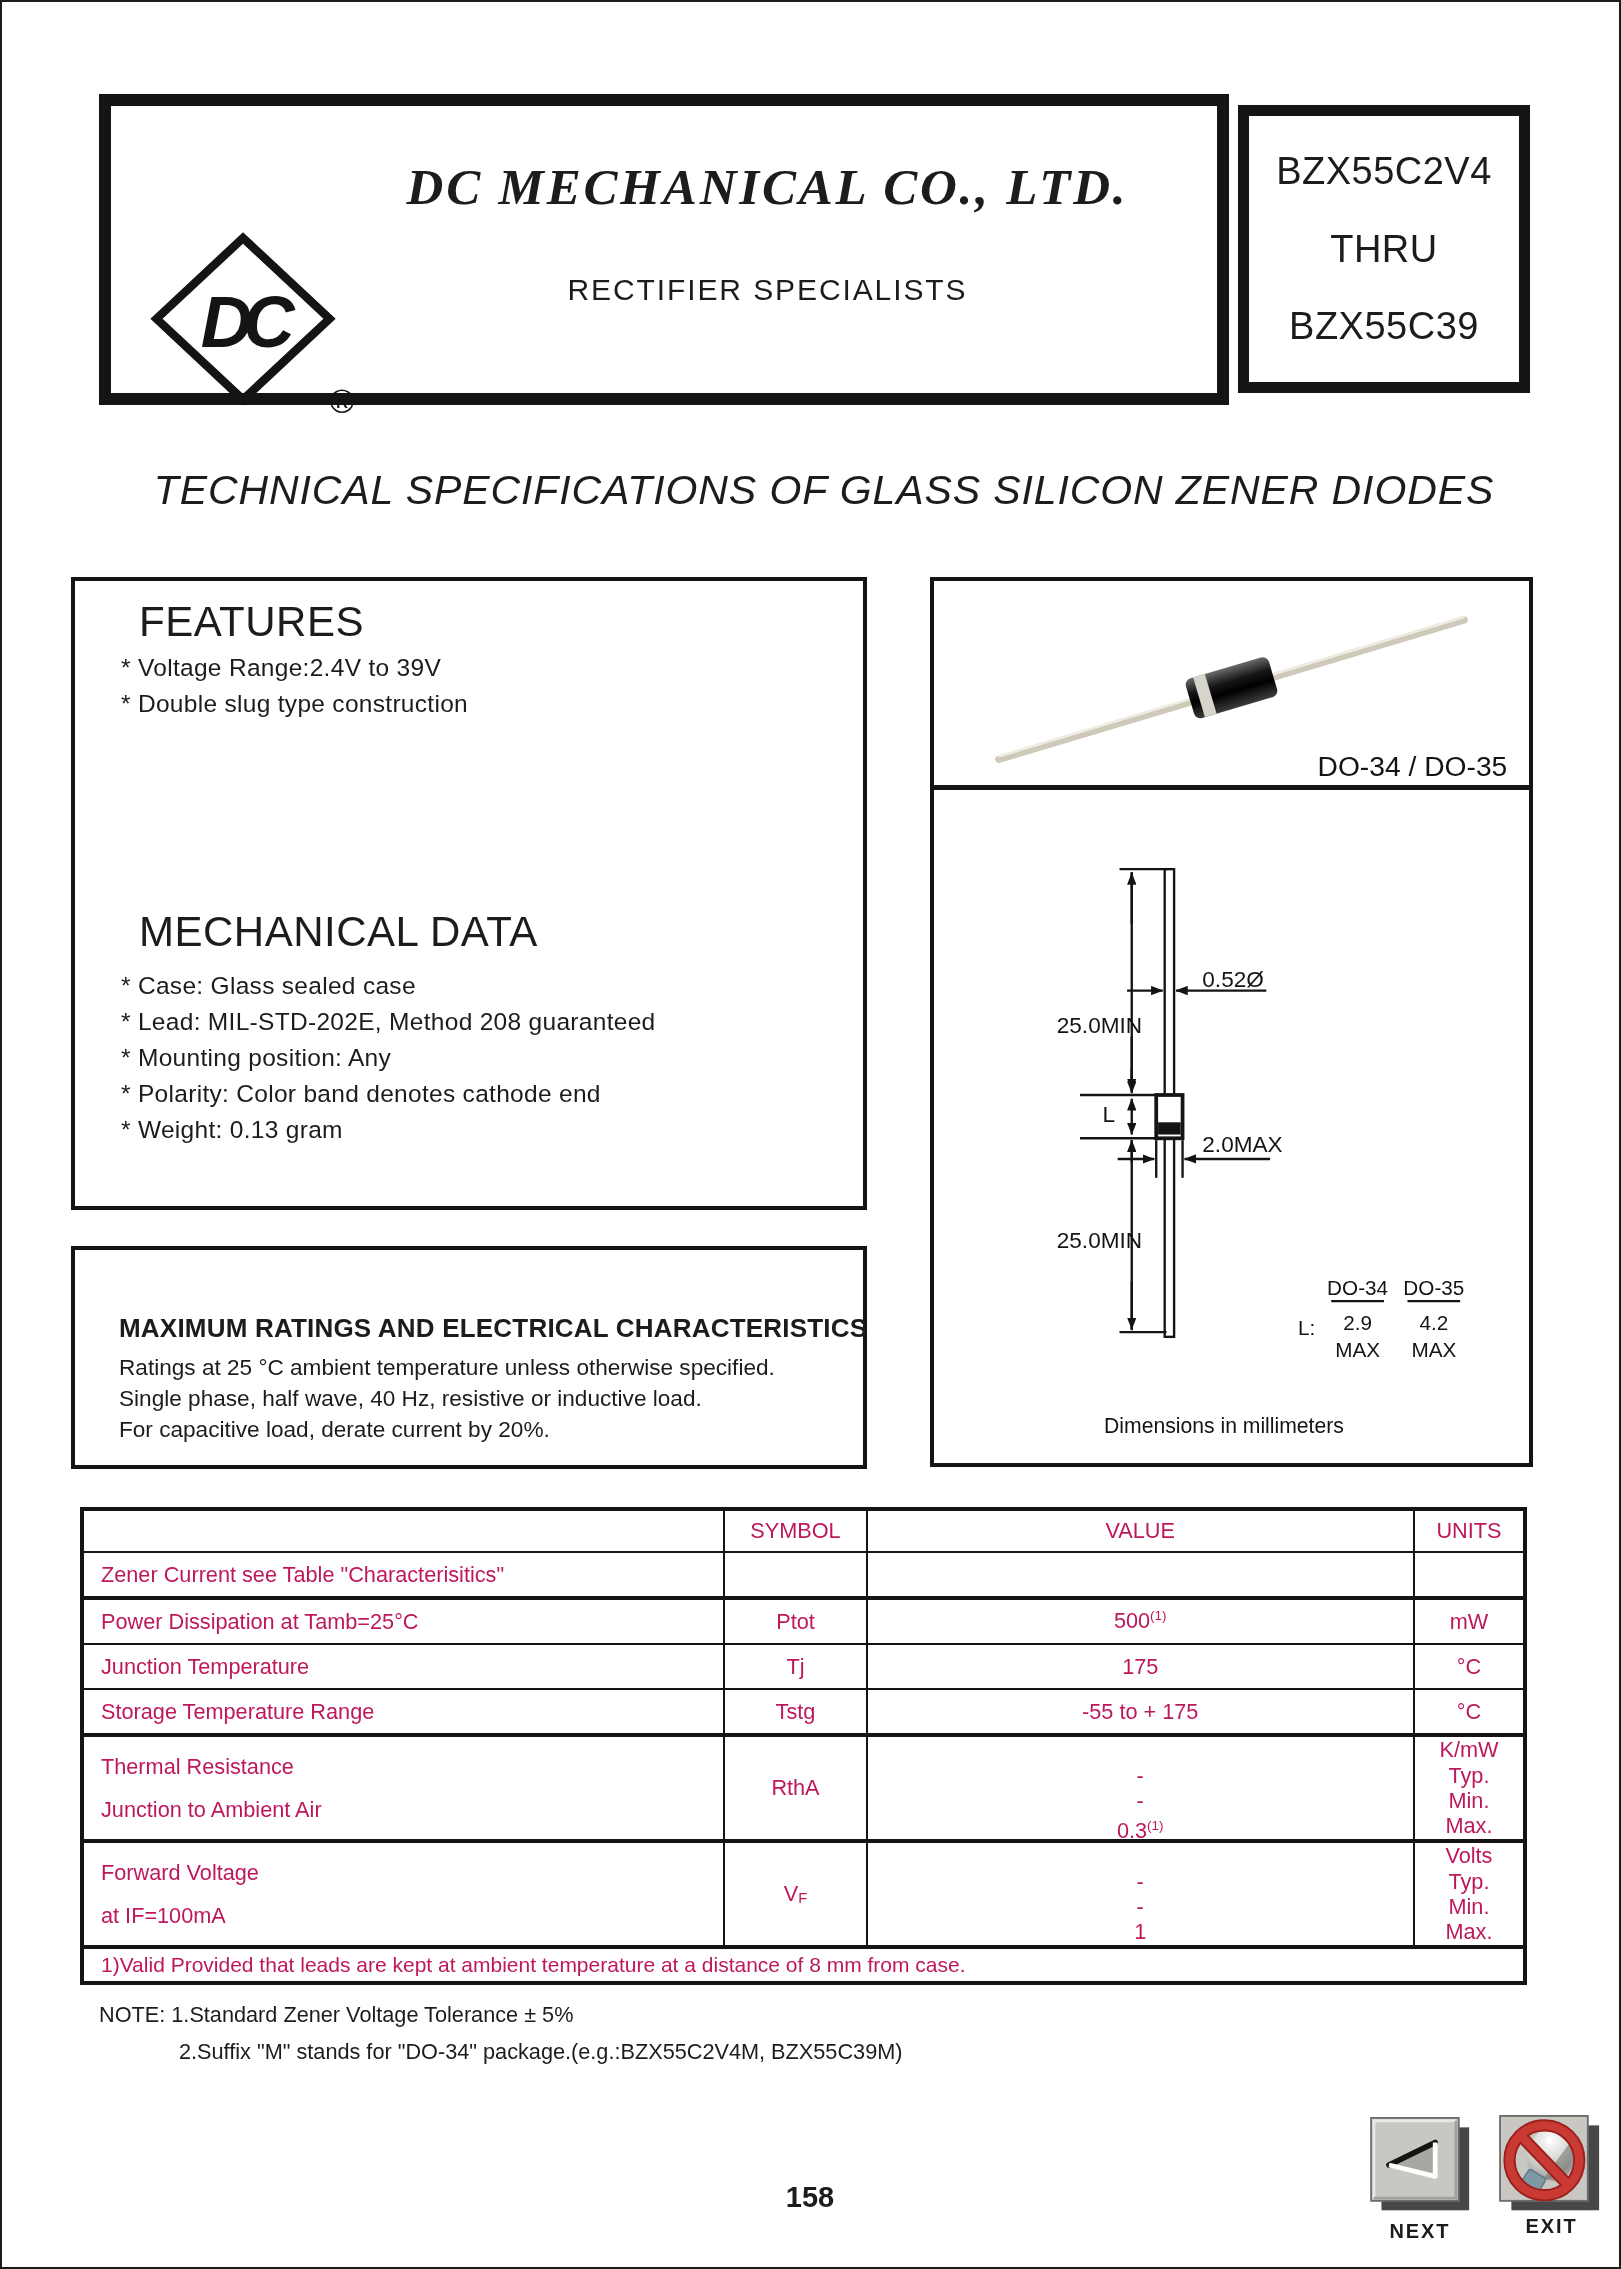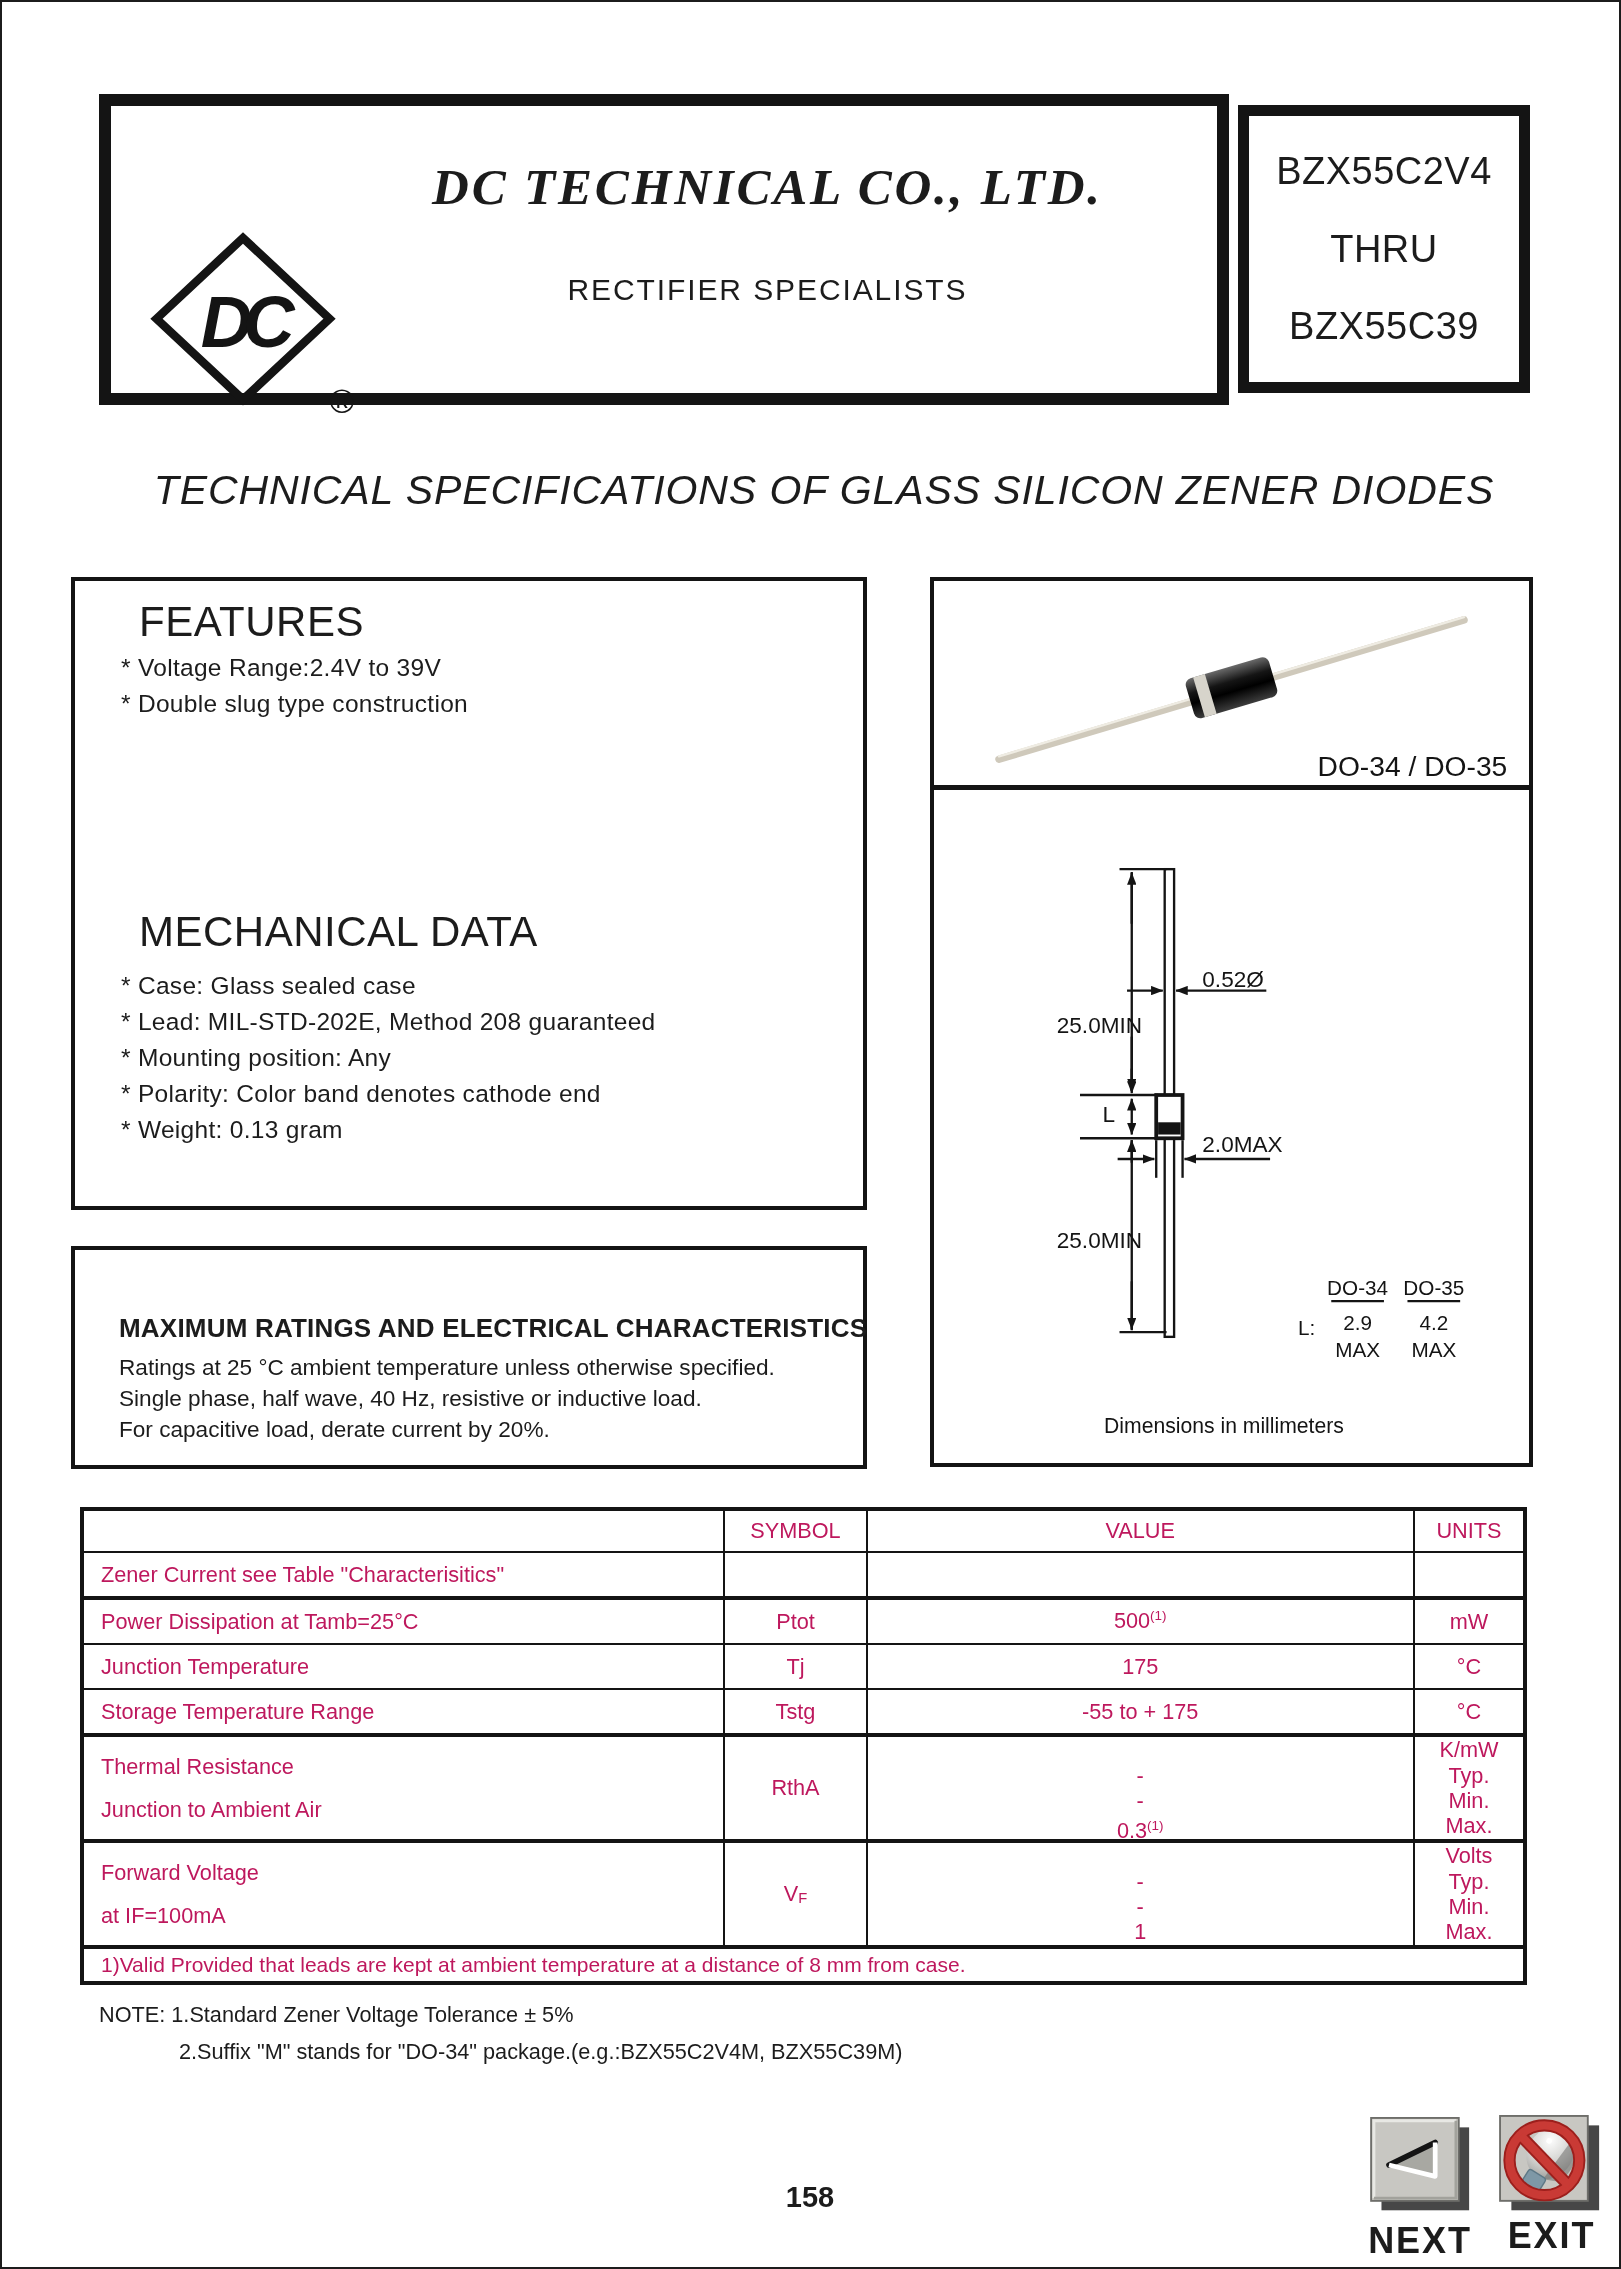--- a/index.html
+++ b/index.html
@@ -48,39 +48,39 @@
   .param2{display:flex;flex-direction:column;justify-content:center;gap:17px;height:100%;}
   sup{font-size:.62em;vertical-align:super;}
   .vf-sub{font-size:.68em;vertical-align:-1.9px;}
   
   .note1{left:99px;top:2002px;font-size:21.7px;}
   .note2{left:179px;top:2039px;font-size:21.7px;}
   .pageno{left:744px;top:2181px;width:132px;text-align:center;font-size:29px;font-weight:bold;}
   .btn{cursor:pointer;}
   .btn-next{left:1370px;top:2117px;}
   .btn-exit{left:1499px;top:2115px;}
-  .btn-label{font-size:36px;font-weight:bold;letter-spacing:1.9px;text-align:center;}
+  .btn-label{font-size:20px;font-weight:bold;letter-spacing:1.9px;text-align:center;}
   .l-next{left:1359px;top:2220px;width:122px;}
   .l-exit{left:1495px;top:2215px;width:113px;}
   svg text{font-family:"Liberation Sans",sans-serif;fill:#141414;}
 </style>
 </head>
 <body>
 
 <div class="abs page-border"></div>
 
 <div class="abs company-box"></div>
 
 <svg class="abs logo-svg" width="235" height="198" viewBox="0 0 250 210">
   <polygon points="8,92 100,6 192,92 100,178" fill="none" stroke="#141414" stroke-width="9"></polygon>
   <text x="55" y="122" font-size="76" font-style="italic" font-weight="bold" font-family="DejaVu Serif, serif" letter-spacing="-10">DC</text>
   <text x="192" y="192" font-size="36">®</text>
 </svg>
 
-<div class="abs company">DC TECHNICAL CO.,  LTD.</div>
+<div class="abs company">DC MECHANICAL CO.,  LTD.</div>
 <div class="abs tagline">RECTIFIER SPECIALISTS</div>
 
 <div class="abs part-box">
   <div class="part-line">BZX55C2V4</div>
   <div class="part-line">THRU</div>
   <div class="part-line">BZX55C39</div>
 </div>
 
 <div class="abs doc-title">TECHNICAL  SPECIFICATIONS OF GLASS SILICON ZENER DIODES</div>
 

